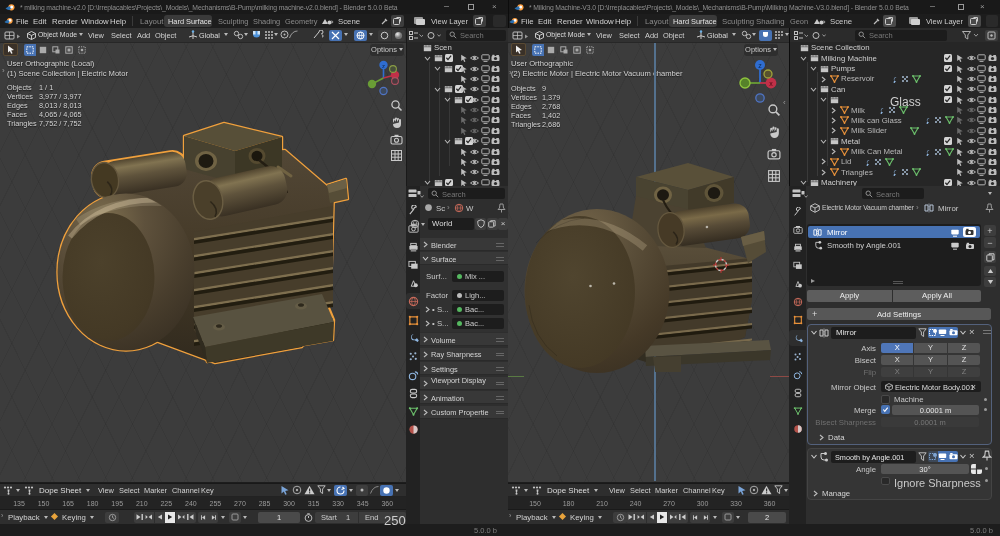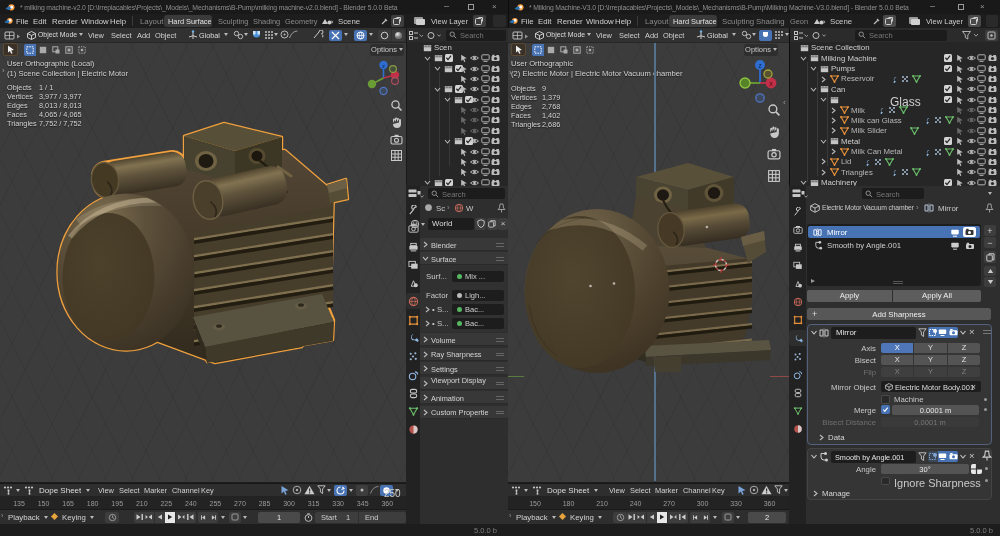--- a/index.html
+++ b/index.html
@@ -1619,21 +1619,21 @@
       <path d="M0.8,5 L3.5,1 L6.2,5Z" fill="#ccc"></path>
     </svg>
   </div>
 <div class="a ic btn" style="left:984px;top:277px;width:12px;height:10px">
     <svg width="7" height="6" viewBox="0 0 7 6">
       <path d="M0.8,1 L3.5,5 L6.2,1Z" fill="#ccc"></path>
     </svg>
   </div>
 <div class="a ic" style="left:807px;top:290px;width:85px;height:11.5px;background:#5d5d5d;border-radius:2px 0 0 2px;font-size:7.8px;color:#eee">Apply</div>
 <div class="a ic" style="left:893px;top:290px;width:88px;height:11.5px;background:#5d5d5d;border-radius:0 2px 2px 0;font-size:7.8px;color:#eee">Apply All</div>
-<div class="a ic" style="left:807px;top:308px;width:184px;height:12px;background:#575757;border-radius:2.5px;font-size:7.8px;color:#eee">Add Sharpness</div>
+<div class="a ic" style="left:807px;top:308px;width:184px;height:12px;background:#575757;border-radius:2.5px;font-size:7.8px;color:#eee">Add Settings</div>
 <div class="a tx" style="left:812px;top:309px;font-size:9px;color:#ddd">+</div>
 
 <div class="a" style="left:806.5px;top:324px;width:185px;height:121px;background:#353535;border:1px solid #53617c;border-radius:4px"></div>
 <svg class="a" style="left:810px;top:329px" width="8" height="7" viewBox="0 0 7 7">
     <path d="M1,2 L3.5,5 L6,2" fill="none" stroke="#ccc" stroke-width="1.1"></path>
   </svg>
 <svg class="a" style="left:819px;top:327.5px" width="10" height="10" viewBox="0 0 10 10">
     <path d="M1,2 h3 v6 h-3z M6,2 h3 v6 h-3z" fill="none" stroke="#c9c9c9" stroke-width="1"></path>
     <path d="M5,0.5 v9" stroke="#c9c9c9" stroke-width="0.7" stroke-dasharray="1.5 1"></path>
   </svg>
@@ -1689,21 +1689,21 @@
 <div class="a tx" style="left:894px;top:395px;font-size:7.8px;color:#c9c9c9">Machine</div>
 <div class="a" style="left:984px;top:398px;width:3px;height:3px;border-radius:50%;background:#999"></div>
 <div class="a tx" style="left:806px;top:405.5px;width:70px;text-align:right;font-size:7.8px;color:#c9c9c9">Merge</div>
 <div class="a ic" style="left:881px;top:405px;width:8.5px;height:8.5px;background:#4772b3;border-radius:2px">
     <svg width="7" height="7" viewBox="0 0 8 8">
       <path d="M1.5,4 L3.2,6 L6.5,1.8" fill="none" stroke="#fff" stroke-width="1.3"></path>
     </svg>
   </div>
 <div class="a slider" style="left:892px;top:404.5px;width:87px;height:10px;font-size:7.5px;padding-top:1px">0.0001 m</div>
 <div class="a" style="left:984px;top:408px;width:3px;height:3px;border-radius:50%;background:#999"></div>
-<div class="a tx" style="left:806px;top:417.5px;width:70px;text-align:right;font-size:7.8px;color:#6f6f6f">Bisect Distance</div>
+<div class="a tx" style="left:806px;top:417.5px;width:70px;text-align:right;font-size:7.8px;color:#6f6f6f">Bisect Sharpness</div>
 <div class="a slider dim" style="left:881px;top:416.5px;width:98px;height:10px;font-size:7.5px;background:#3a3a3a;padding-top:1px">0.0001 m</div>
 <svg class="a" style="left:818px;top:434px" width="7" height="7" viewBox="0 0 7 7">
     <path d="M2,1 L5,3.5 L2,6" fill="none" stroke="#bbb" stroke-width="1.1"></path>
   </svg>
 <div class="a tx" style="left:828px;top:433px;font-size:7.8px;color:#d5d5d5">Data</div>
 
 <div class="a" style="left:806.5px;top:448px;width:185px;height:52px;background:#353535;border:1px solid #444;border-radius:4px"></div>
 <svg class="a" style="left:810px;top:453px" width="8" height="7" viewBox="0 0 7 7">
     <path d="M1,2 L3.5,5 L6,2" fill="none" stroke="#ccc" stroke-width="1.1"></path>
   </svg>
@@ -2090,21 +2090,21 @@
 <div class="a slider" style="left:258px;top:511.5px;width:42px;height:11px;font-size:7.5px;background:#4a4a4a;padding-top:1.5px">1</div>
 <svg class="a" style="left:304px;top:513px" width="9" height="9" viewBox="0 0 9 9">
     <circle cx="4.5" cy="5" r="3.4" fill="none" stroke="#bbb" stroke-width="1"></circle>
     <path d="M4.5,5 V3 M3.2,0.8 h2.6" stroke="#bbb" fill="none"></path>
   </svg>
 <div class="a" style="left:315px;top:511.5px;width:91px;height:11px;background:#3d3d3d;border-radius:2px"></div>
 <div class="a tx" style="left:321px;top:513px;font-size:7.5px;color:#ccc">Start</div>
 <div class="a tx" style="left:346px;top:513px;font-size:7.5px;color:#ccc">1</div>
 <div class="a" style="left:358px;top:511.5px;width:1px;height:11px;background:#2e2e2e"></div>
 <div class="a tx" style="left:365px;top:513px;font-size:7.5px;color:#ccc">End</div>
-<div class="a tx" style="left:384px;top:488px;font-size:10px;color:#ccc">250</div>
+<div class="a tx" style="left:384px;top:513px;font-size:13px;color:#ccc">250</div>
 <div class="a" style="left:508px;top:483px;width:281px;height:14px;background:#2e2e2e;border-top:1px solid #191919;border-bottom:1px solid #222"></div>
 <svg class="a" style="left:511px;top:485.5px" width="12" height="9" viewBox="0 0 12 9">
     <g fill="#c5c5c5">
       <circle cx="2" cy="1.5" r="1.1"></circle>
       <circle cx="5" cy="1.5" r="1.1"></circle>
       <circle cx="8" cy="1.5" r="1.1"></circle>
       <path d="M4.5,3.5 h2 l-0.4,3 a0.7,0.7 0 0 1 -1.2,0Z"></path>
       <circle cx="5.5" cy="7.8" r="1"></circle>
     </g>
   </svg>

